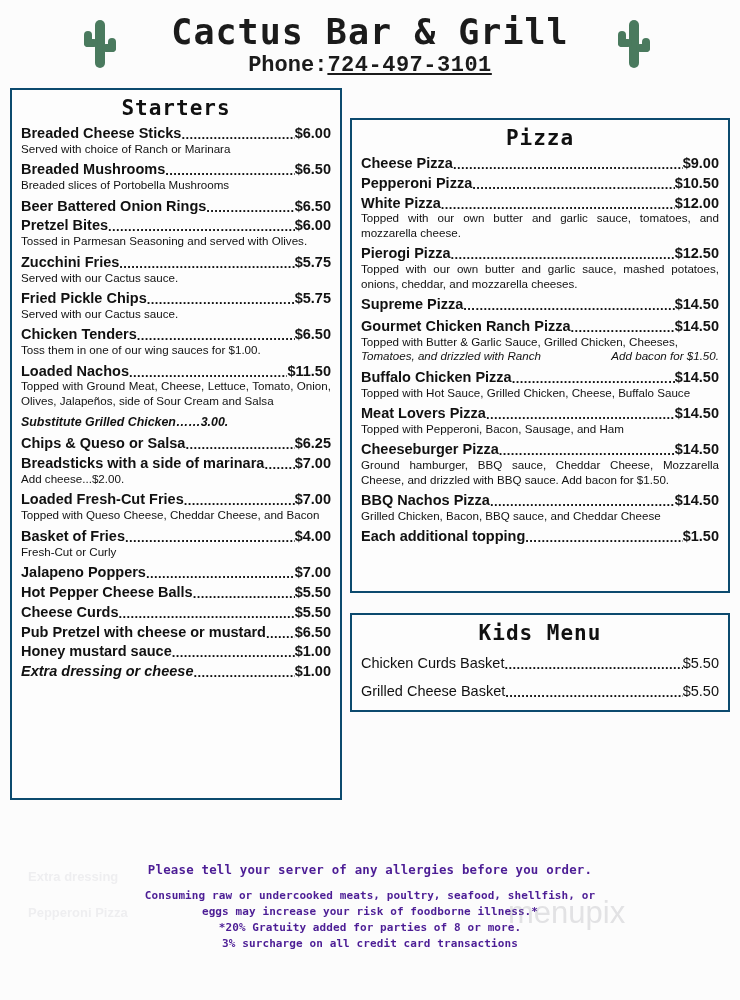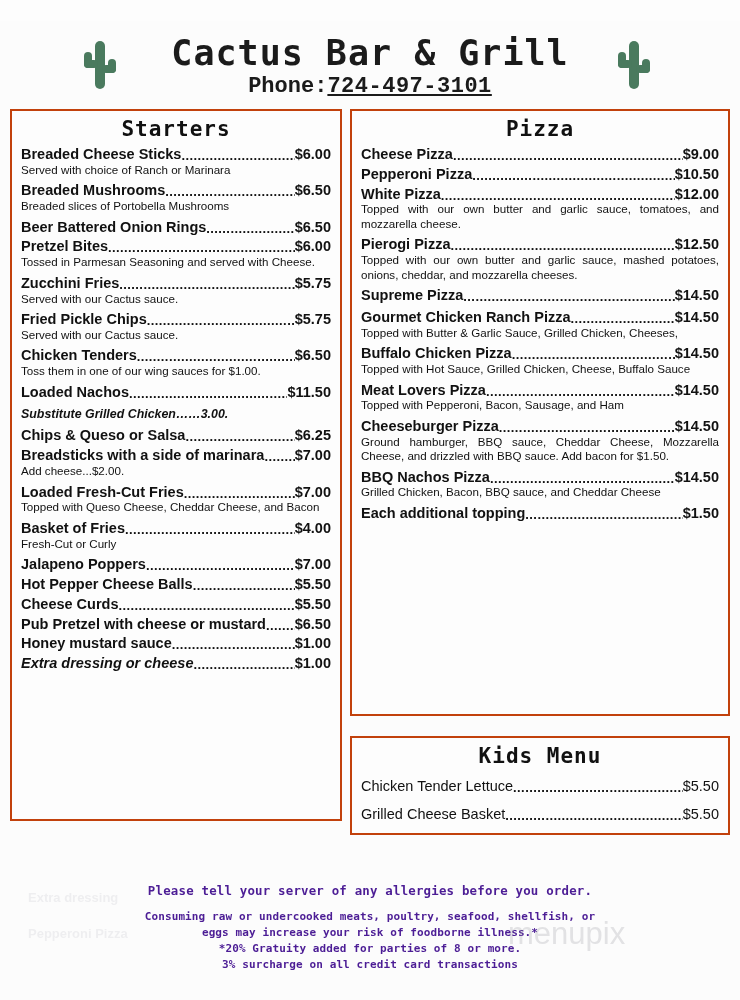--- a/index.html
+++ b/index.html
@@ -19,21 +19,20 @@
     height: 1000px;
     background: #fcfcfc;
   }
 
   
   .header {
     position: relative;
     width: 740px;
     height: 86px;
     text-align: center;
-    margin-top: 21px;
   }
 
   .restaurant-title {
     font-family: "DejaVu Sans Mono", "Liberation Mono", monospace;
     font-size: 35px;
     font-weight: 700;
     letter-spacing: 1px;
     color: #1b1b1b;
     padding-top: 12px;
     line-height: 1.15;
@@ -70,28 +69,28 @@
     width: 740px;
     display: flex;
     gap: 8px;
     padding: 0 10px;
   }
 
   .col-left  { width: 332px; }
   .col-right { width: 380px; }
 
   .panel {
-    border: 2px solid #c2410c;
+    border: 2px solid #0c4a6e;
     background: #fdfdfd;
     padding: 6px 9px 10px 9px;
   }
   .panel + .panel { margin-top: 20px; }
 
   .panel.starters  { height: 712px; }
-  .panel.pizza     { height: 607px; }
+  .panel.pizza     { height: 475px; margin-top: 30px; }
   .panel.kids      { height: 99px; }
 
   .section-title {
     font-family: "DejaVu Sans Mono", "Liberation Mono", monospace;
     font-size: 21px;
     font-weight: 700;
     text-align: center;
     letter-spacing: 1px;
     color: #111;
     margin-bottom: 5px;
@@ -268,21 +267,21 @@
                 <span class="item-dots">..........................................................................................</span>
                 <span class="item-price">$6.50</span>
               </div>
             </div>
             <div class="item">
               <div class="item-line">
                 <span class="item-name">Pretzel Bites</span>
                 <span class="item-dots">..........................................................................................</span>
                 <span class="item-price">$6.00</span>
               </div>
-              <div class="item-desc">Tossed in Parmesan Seasoning and served with Cheese.</div>
+              <div class="item-desc">Tossed in Parmesan Seasoning and served with Olives.</div>
             </div>
             <div class="item">
               <div class="item-line">
                 <span class="item-name">Zucchini Fries</span>
                 <span class="item-dots">..........................................................................................</span>
                 <span class="item-price">$5.75</span>
               </div>
               <div class="item-desc">Served with our Cactus sauce.</div>
             </div>
             <div class="item">
@@ -300,20 +299,21 @@
                 <span class="item-price">$6.50</span>
               </div>
               <div class="item-desc">Toss them in one of our wing sauces for $1.00.</div>
             </div>
             <div class="item">
               <div class="item-line">
                 <span class="item-name">Loaded Nachos</span>
                 <span class="item-dots">..........................................................................................</span>
                 <span class="item-price">$11.50</span>
               </div>
+              <div class="item-desc justify">Topped with Ground Meat, Cheese, Lettuce, Tomato, Onion, Olives, Jalapeños, side of Sour Cream and Salsa</div>
             </div>
             <div class="note-line">Substitute Grilled Chicken……3.00.</div>
             <div class="item tight">
               <div class="item-line">
                 <span class="item-name">Chips &amp; Queso or Salsa</span>
                 <span class="item-dots">..........................................................................................</span>
                 <span class="item-price">$6.25</span>
               </div>
             </div>
             <div class="item">
@@ -428,20 +428,24 @@
                 <span class="item-price">$14.50</span>
               </div>
             </div>
             <div class="item">
               <div class="item-line">
                 <span class="item-name">Gourmet Chicken Ranch Pizza</span>
                 <span class="item-dots">..........................................................................................</span>
                 <span class="item-price">$14.50</span>
               </div>
               <div class="item-desc justify">Topped with Butter &amp; Garlic Sauce, Grilled Chicken, Cheeses,</div>
+              <div class="desc-split">
+                <span>Tomatoes, and drizzled with Ranch</span>
+                <span>Add bacon for $1.50.</span>
+              </div>
             </div>
             <div class="item">
               <div class="item-line">
                 <span class="item-name">Buffalo Chicken Pizza</span>
                 <span class="item-dots">..........................................................................................</span>
                 <span class="item-price">$14.50</span>
               </div>
               <div class="item-desc justify">Topped with Hot Sauce, Grilled Chicken, Cheese, Buffalo Sauce</div>
             </div>
             <div class="item">
@@ -476,21 +480,21 @@
               </div>
             </div>
           </div>
       </div>
 
       <div class="panel kids">
         <div class="section-title">Kids Menu</div>
         <div id="kids-list">
             <div class="item tight">
               <div class="item-line">
-                <span class="item-name">Chicken Tender Lettuce</span>
+                <span class="item-name">Chicken Curds Basket</span>
                 <span class="item-dots">..........................................................................................</span>
                 <span class="item-price">$5.50</span>
               </div>
             </div>
             <div class="item tight">
               <div class="item-line">
                 <span class="item-name">Grilled Cheese Basket</span>
                 <span class="item-dots">..........................................................................................</span>
                 <span class="item-price">$5.50</span>
               </div>

